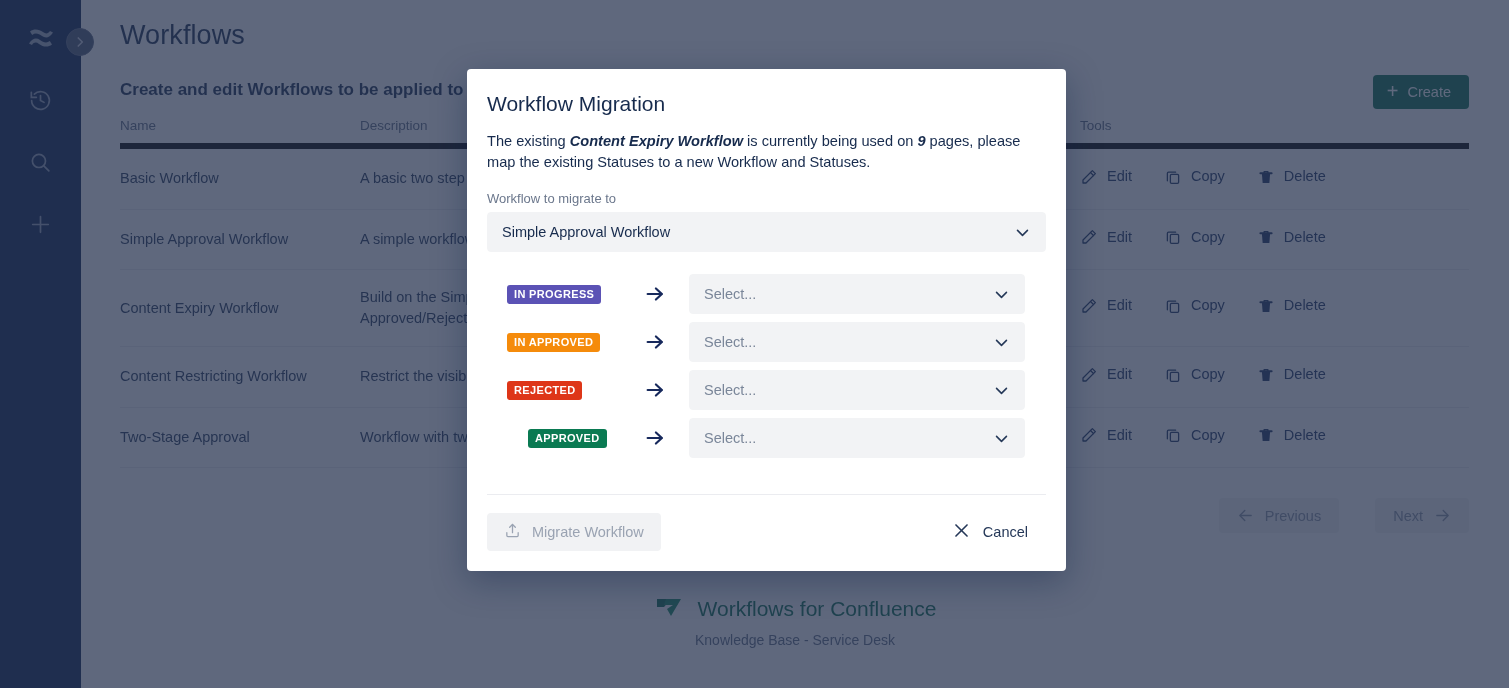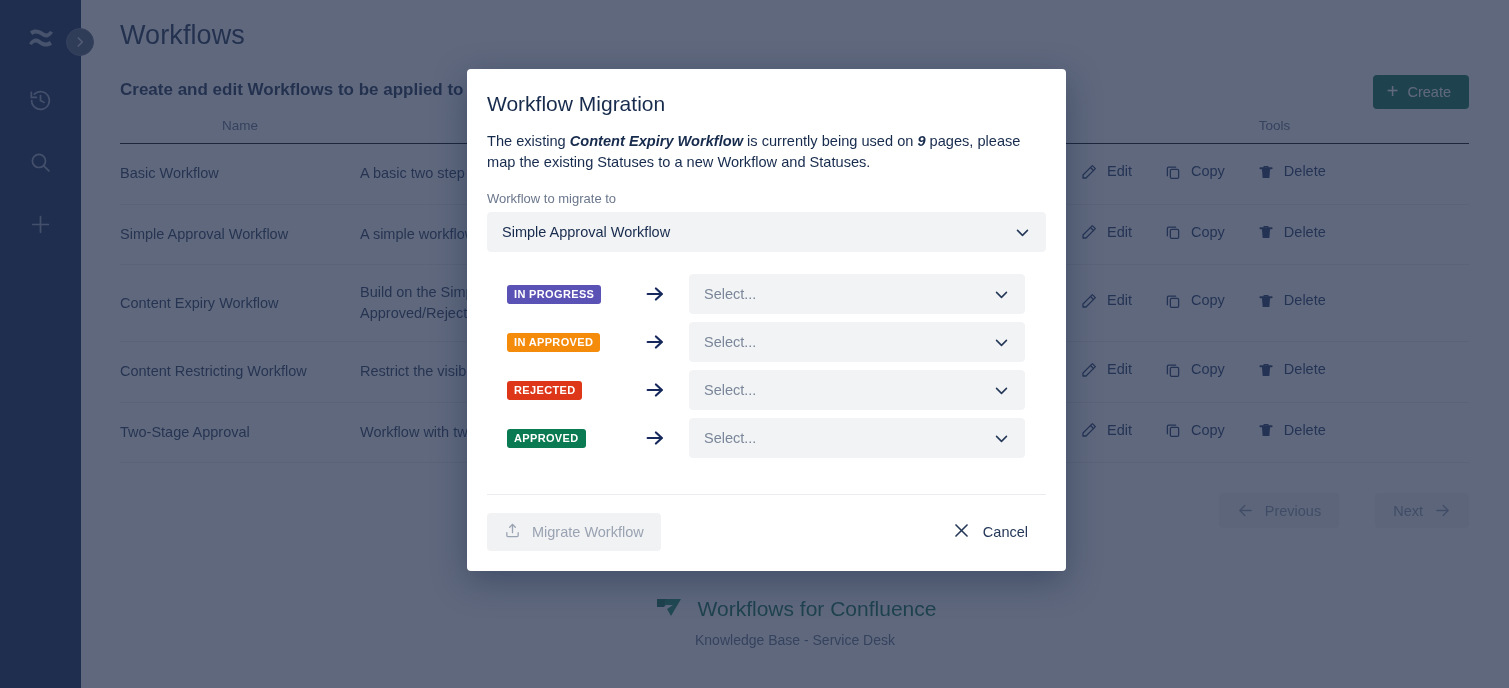--- a/index.html
+++ b/index.html
@@ -96,26 +96,26 @@
   #wf-table {
     margin-top: 16px;
     padding: 0 40px 0 39px;
   }
   .tbl {
     width: 100%;
     border-collapse: collapse;
     table-layout: fixed;
   }
   .tbl th {
-    text-align: center;
+    text-align: left;
     font-size: 13.5px;
     font-weight: 400;
     color: #5e6c84;
     padding: 0 0 10px 0;
-    border-bottom: 1px solid #000000;
+    border-bottom: 6px solid #000000;
   }
   .tbl td {
     font-size: 14.5px;
     color: #253858;
     padding: 17px 0;
     border-bottom: 1px solid #ebecf0;
     vertical-align: middle;
     line-height: 21px;
   }
   .col-name  { width: 240px; }
@@ -610,21 +610,21 @@
             <span class="chev">
               <svg width="17" height="17" viewBox="0 0 24 24" fill="none" stroke="currentColor" stroke-width="2.2" stroke-linecap="round" stroke-linejoin="round">
                 <polyline points="5,9 12,16 19,9"></polyline>
               </svg>
             </span>
           </div>
         </div>
       </div>
       <div class="map-row">
         <div class="map-badge-cell">
-          <span class="badge" style="background: rgb(10, 122, 82);">APPROVED</span>
+          <span class="badge" style="background: rgb(10, 122, 82); margin-left: 21px;">APPROVED</span>
         </div>
         <div class="map-arrow-cell">
           <svg width="22" height="22" viewBox="0 0 24 24" fill="none" stroke="currentColor" stroke-width="2.4" stroke-linecap="round" stroke-linejoin="round">
             <line x1="4" y1="12" x2="19" y2="12"></line>
             <polyline points="13,6 19.5,12 13,18"></polyline>
           </svg>
         </div>
         <div class="map-select-cell">
           <div class="select-box">
             <span class="ph">Select...</span>

